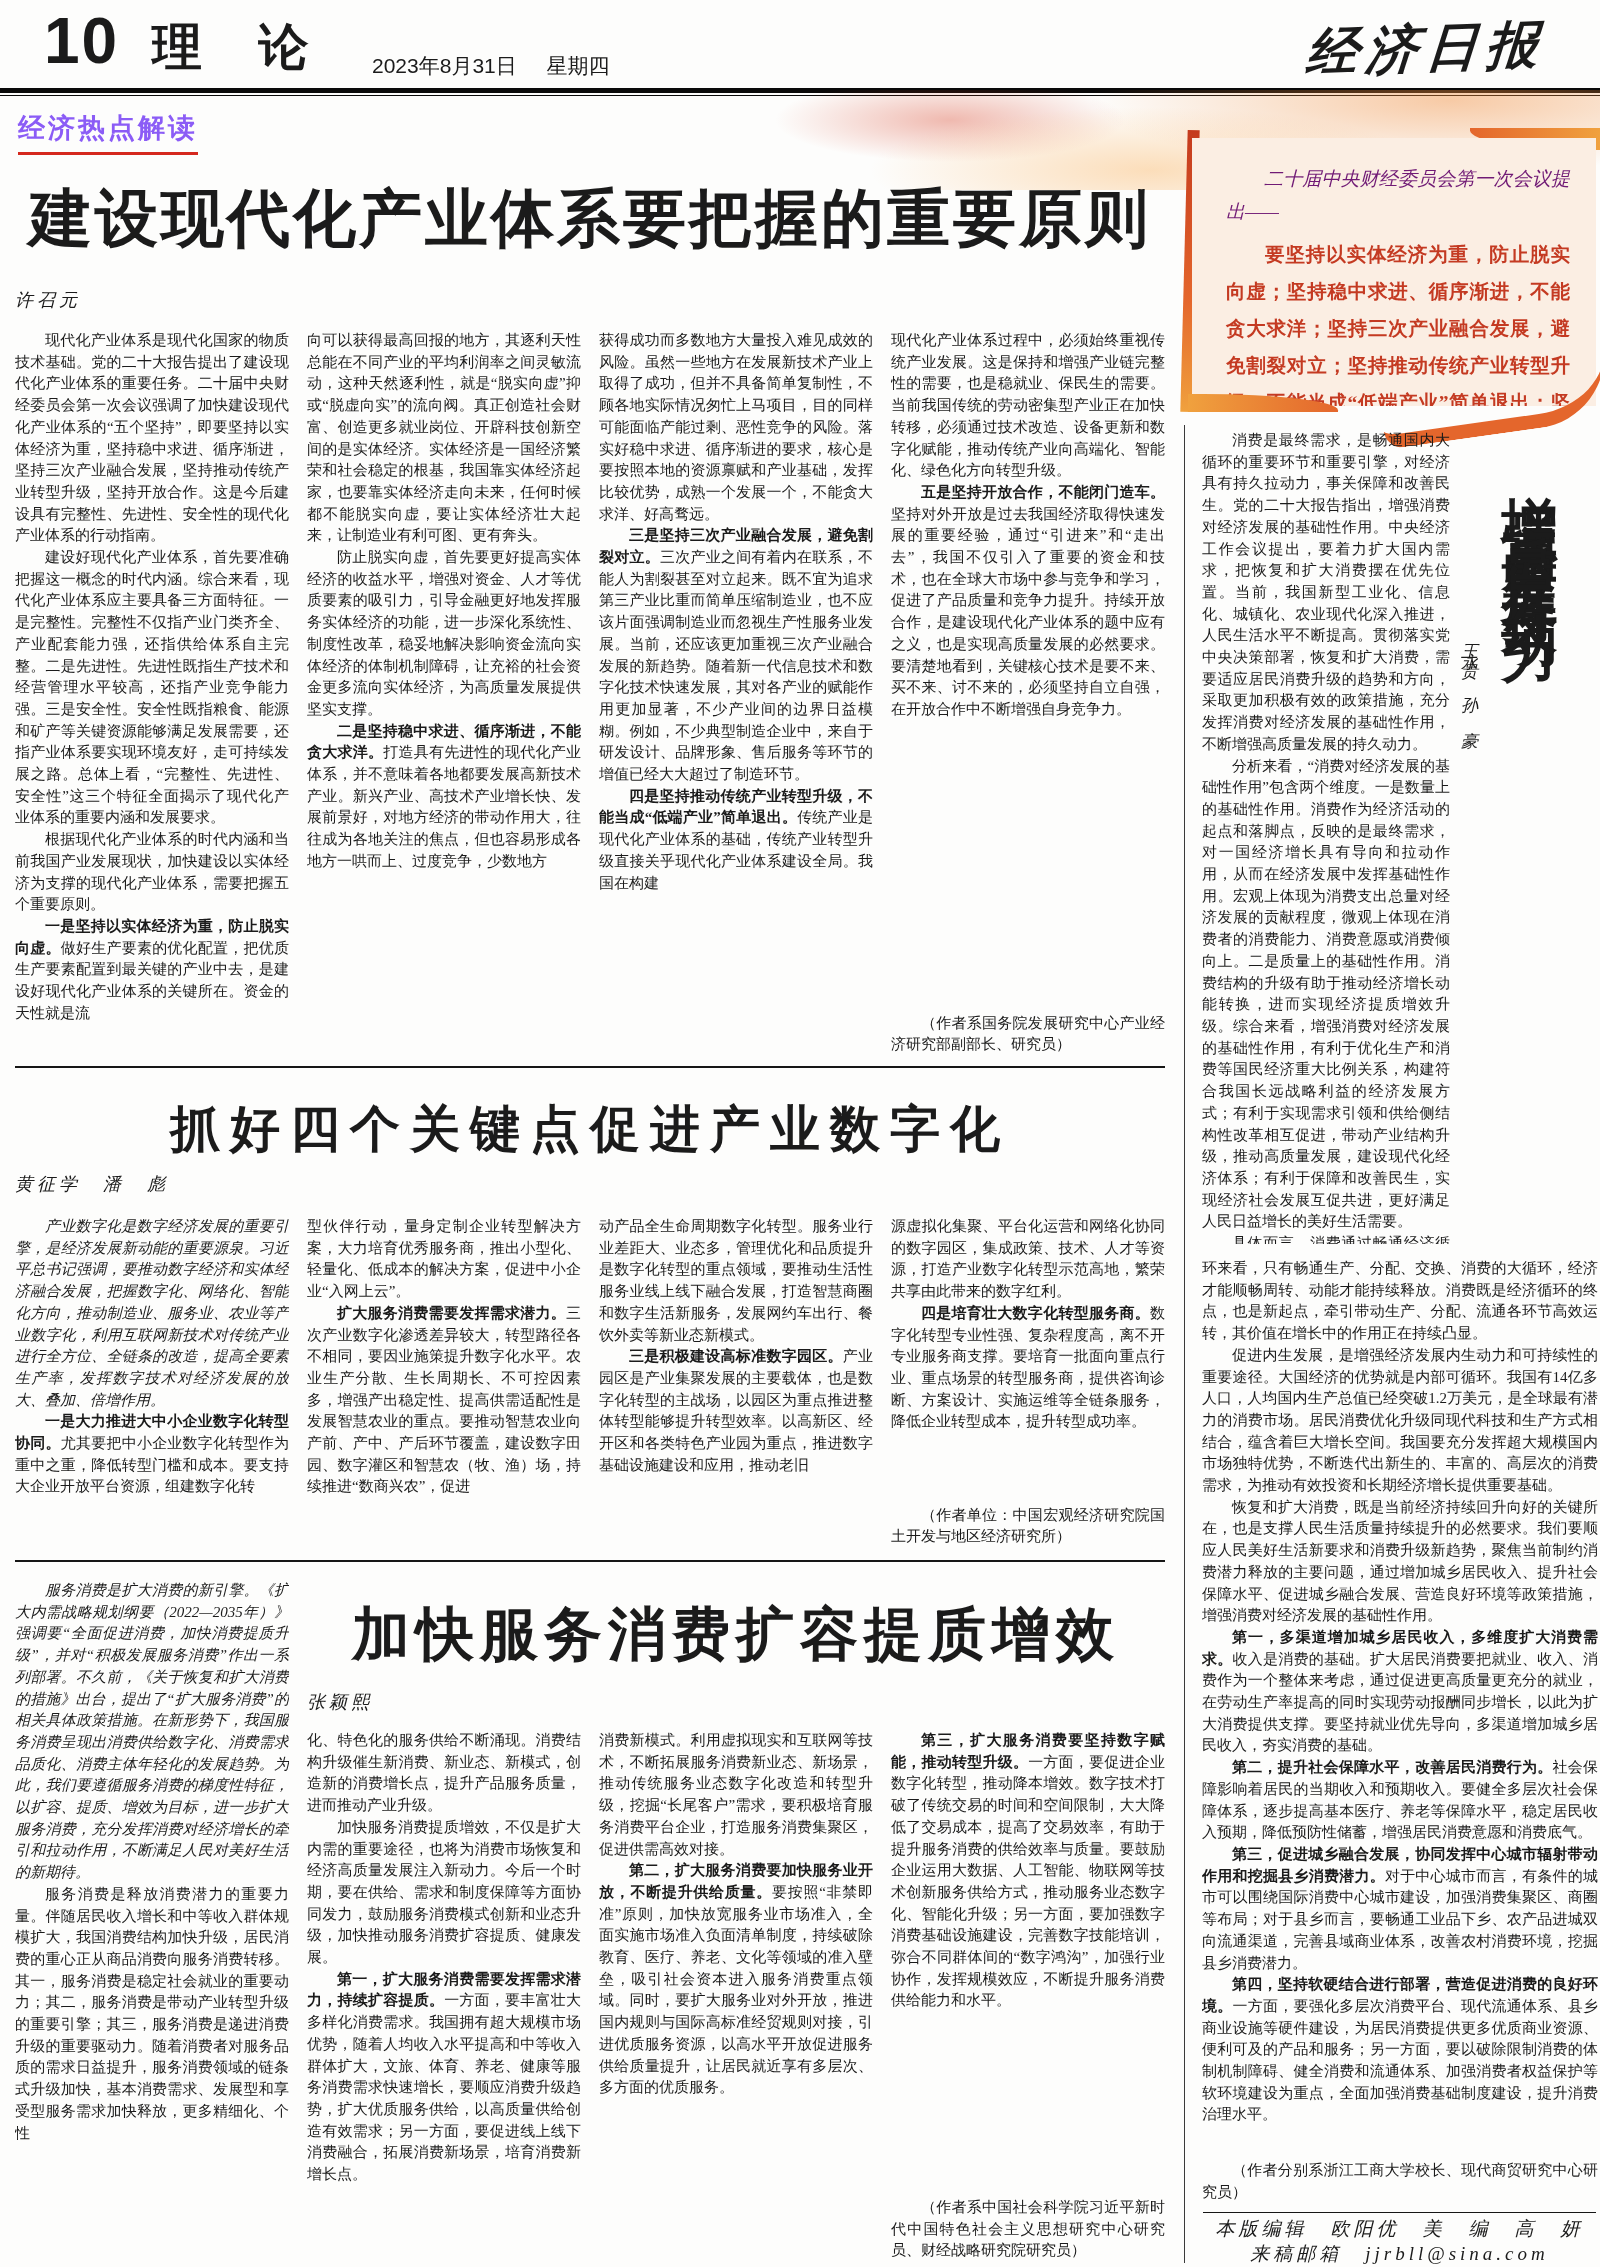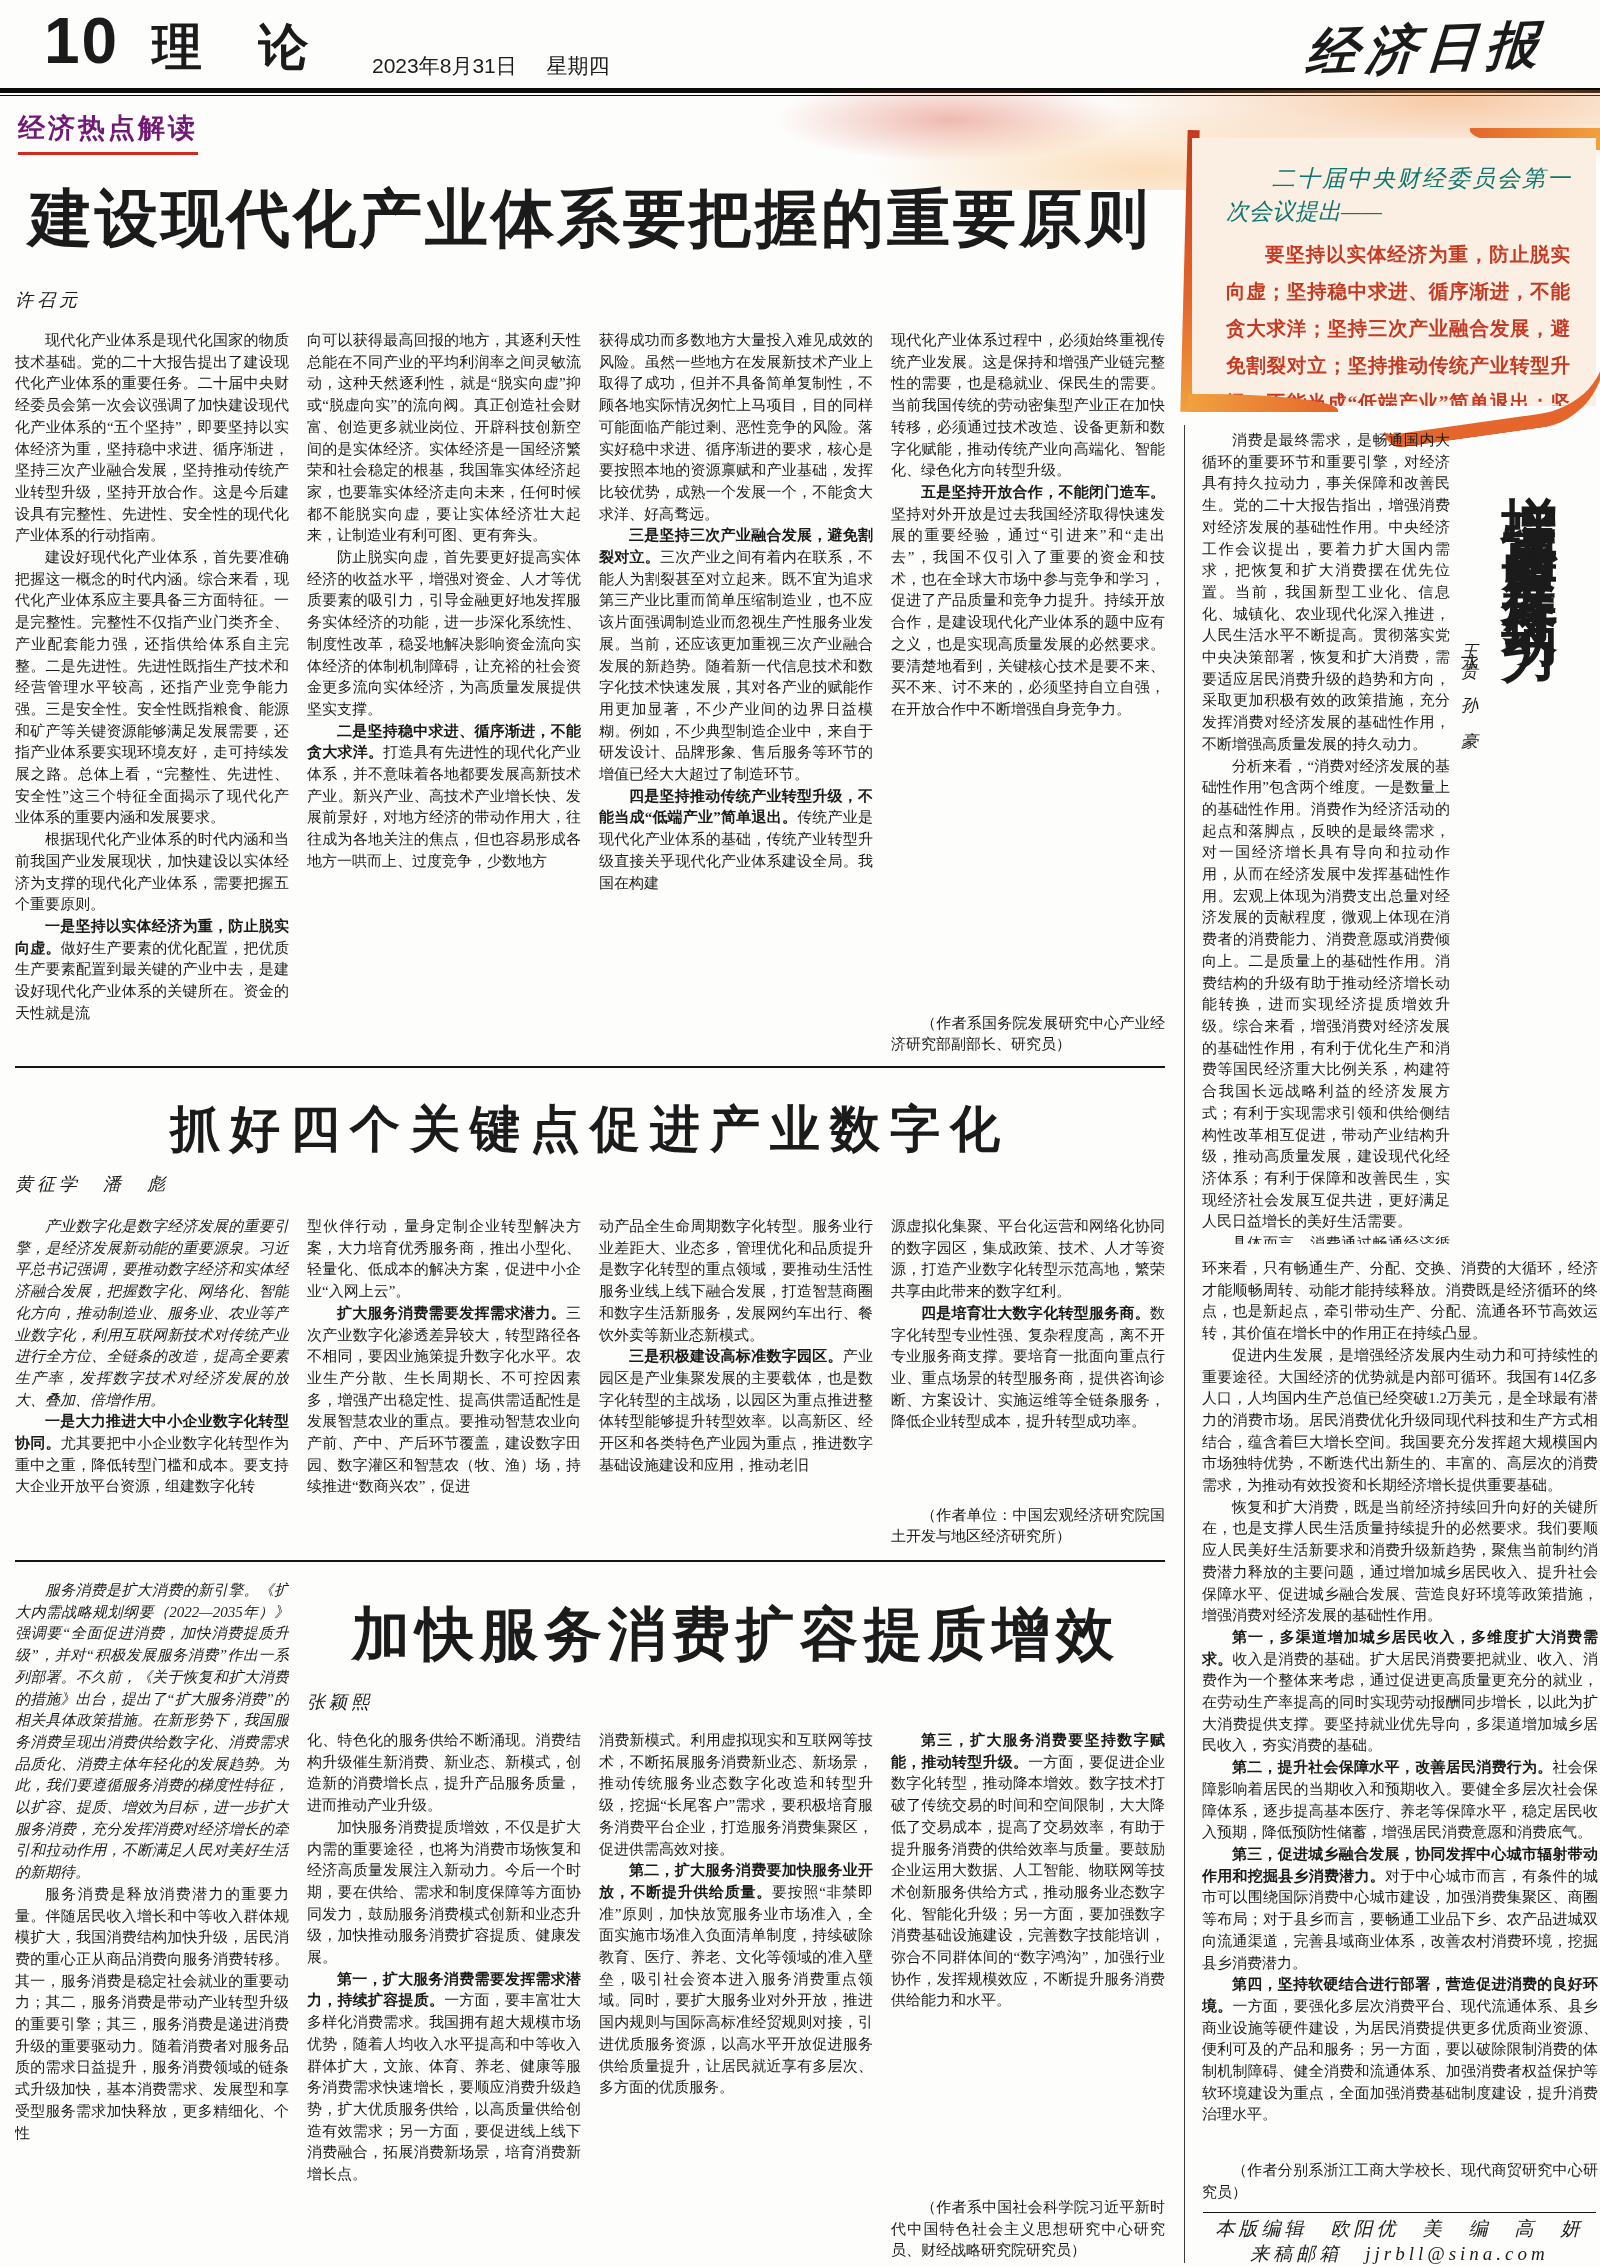--- a/index.html
+++ b/index.html
@@ -18,21 +18,21 @@
   
   .deco-top{position:absolute;left:600px;top:90px;width:1000px;height:100px;pointer-events:none;
             background:
               radial-gradient(60% 120% at 85% 10%, rgba(240,140,60,.45), rgba(240,140,60,0) 60%),
               radial-gradient(40% 90% at 55% 80%, rgba(250,190,120,.5), rgba(250,190,120,0) 70%),
               radial-gradient(25% 60% at 35% 30%, rgba(214,58,31,.35), rgba(214,58,31,0) 70%);}
   
   .rule-h{position:absolute;background:#161616;}
   .rule-v{position:absolute;background:#3a3a3a;width:1px;}
   .tag{position:absolute;left:18px;top:110px;font-family:"Liberation Sans",sans-serif;font-weight:bold;
-       font-size:27px;color:#701a75;border-bottom:3px solid #d5281e;padding-bottom:6px;letter-spacing:3px;}
+       font-size:27px;color:#8b5cf6;border-bottom:3px solid #d5281e;padding-bottom:6px;letter-spacing:3px;}
   .h1{position:absolute;left:15px;top:176px;width:1150px;text-align:center;
       font-family:"Liberation Sans","DejaVu Sans",sans-serif;font-weight:bold;font-size:63px;
       letter-spacing:3px;white-space:nowrap;z-index:2;}
   .byline{position:absolute;width:1150px;text-align:left;font-size:18px;font-style:italic;letter-spacing:4px;}
   .cols{position:absolute;left:15px;width:1150px;display:flex;gap:18px;}
   .col{width:274px;overflow:hidden;}
   .col-flex{width:274px;display:flex;flex-direction:column;}
   .col-flex .colbody{flex:1;overflow:hidden;}
   .colbody{font-size:15px;line-height:21.7px;}
   .colbody p{margin:0;text-indent:2em;text-align:justify;text-justify:inter-character;word-break:break-all;}
@@ -48,21 +48,21 @@
   .hbox{position:absolute;left:1192px;top:138px;width:404px;height:268px;background:#fbeee3;
         box-sizing:border-box;padding:24px 26px 18px 34px;overflow:hidden;}
   .hbox-band{position:absolute;left:1184px;top:130px;width:12px;height:282px;
              background:linear-gradient(#c43a1d,#e4662c 60%,#f0a13e);transform:rotate(1.5deg);}
   .hbox-tr{position:absolute;left:1470px;top:128px;width:130px;height:22px;
            background:linear-gradient(90deg,#e4662c,#f0a13e);border-radius:0 0 0 90%;}
   .hbox-bl{position:absolute;left:1188px;top:394px;width:150px;height:18px;
            background:linear-gradient(90deg,#f0a13e,#e4662c);border-radius:0 90% 0 0;}
   .hbox-swoosh{position:absolute;left:1380px;top:360px;width:230px;height:60px;
                border-bottom:14px solid #e4662c;border-radius:0 0 120px 30px;transform:rotate(-8deg);}
-  .hbox-intro{font-size:23px;line-height:33px;color:#0f766e;font-style:italic;
+  .hbox-intro{font-size:19px;line-height:33px;color:#701a75;font-style:italic;
               text-indent:2em;text-align:justify;word-break:break-all;}
   .hbox-body{margin-top:8px;font-size:19.5px;line-height:37px;color:#c43a22;font-weight:bold;
              text-indent:2em;text-align:justify;word-break:break-all;}
   
   .r-narrow{position:absolute;left:1202px;top:430px;width:248px;height:814px;overflow:hidden;}
   .vtitle{position:absolute;left:1492px;top:452px;height:800px;
           writing-mode:vertical-rl;text-orientation:upright;
           font-family:"Liberation Sans","DejaVu Sans",sans-serif;font-weight:bold;
           font-size:56px;letter-spacing:13px;}
   .vauthors{position:absolute;left:1458px;top:630px;height:420px;

